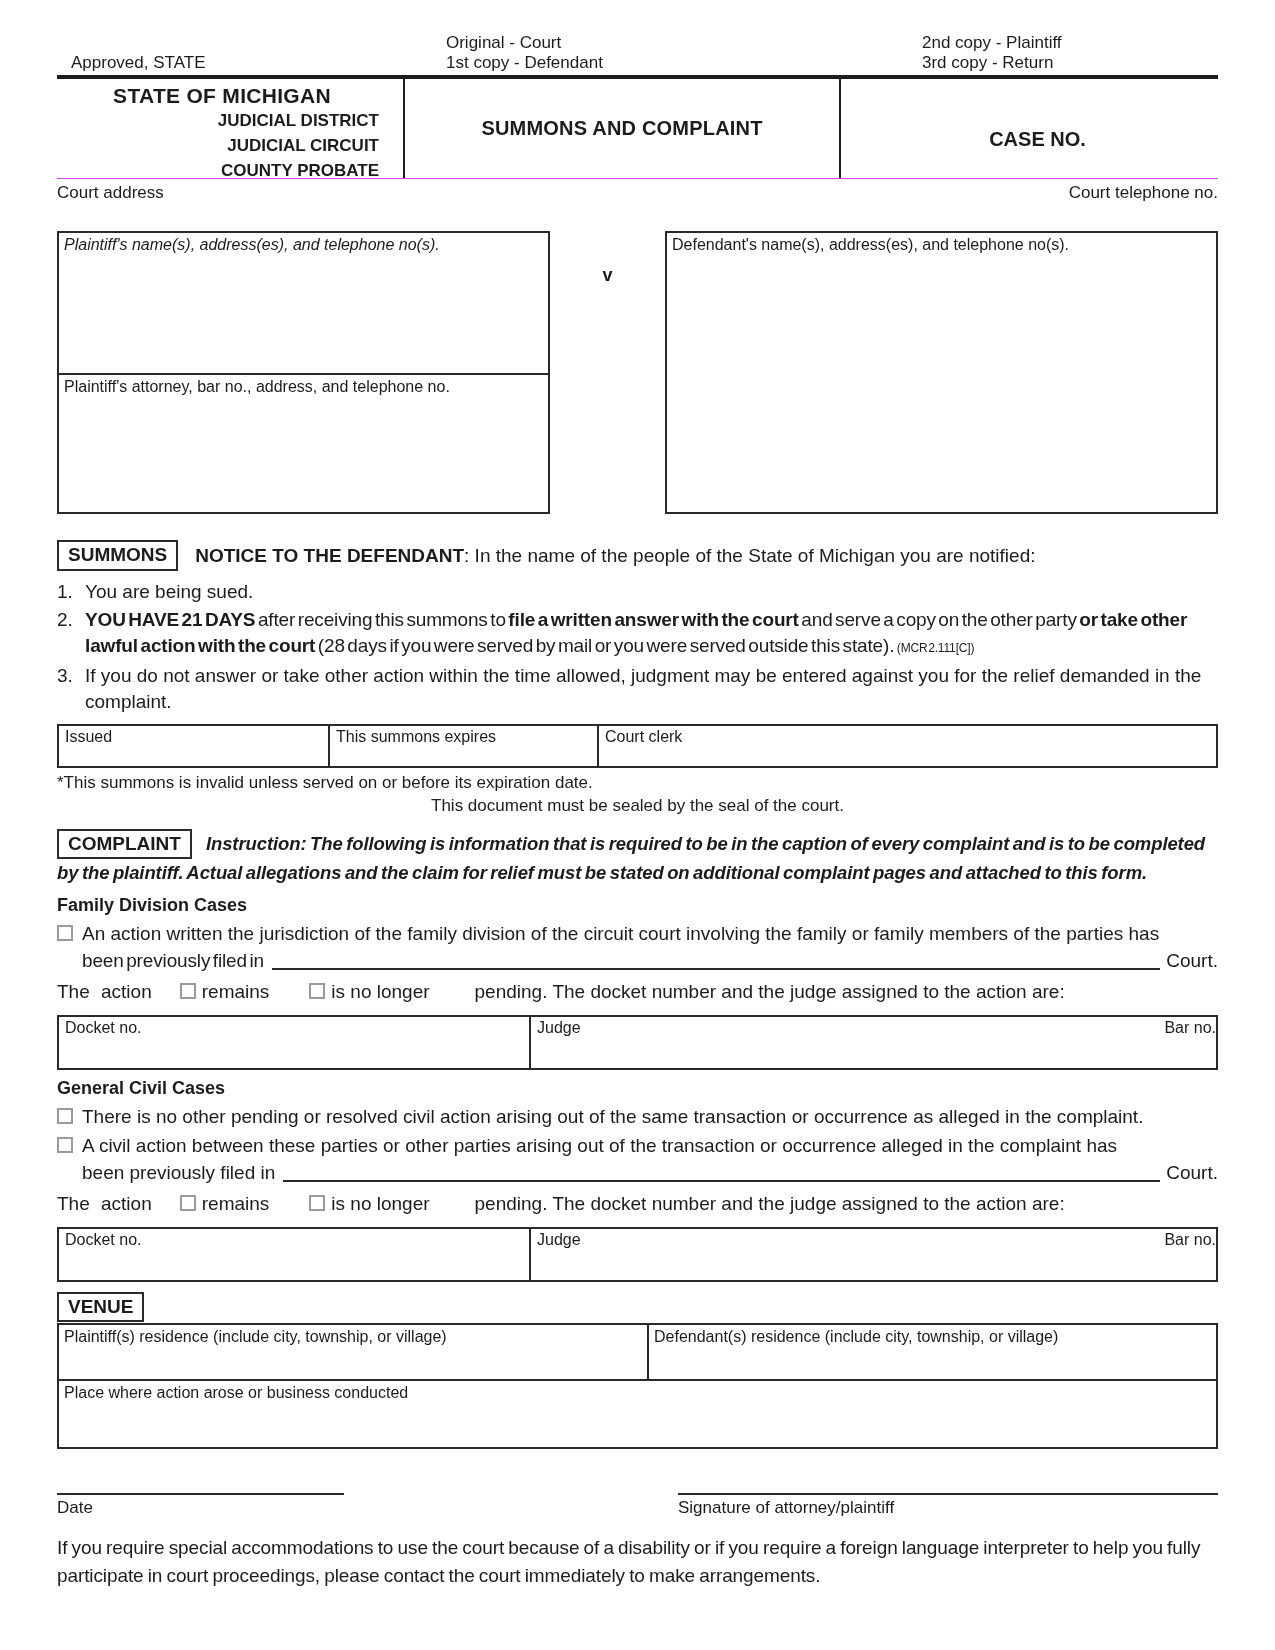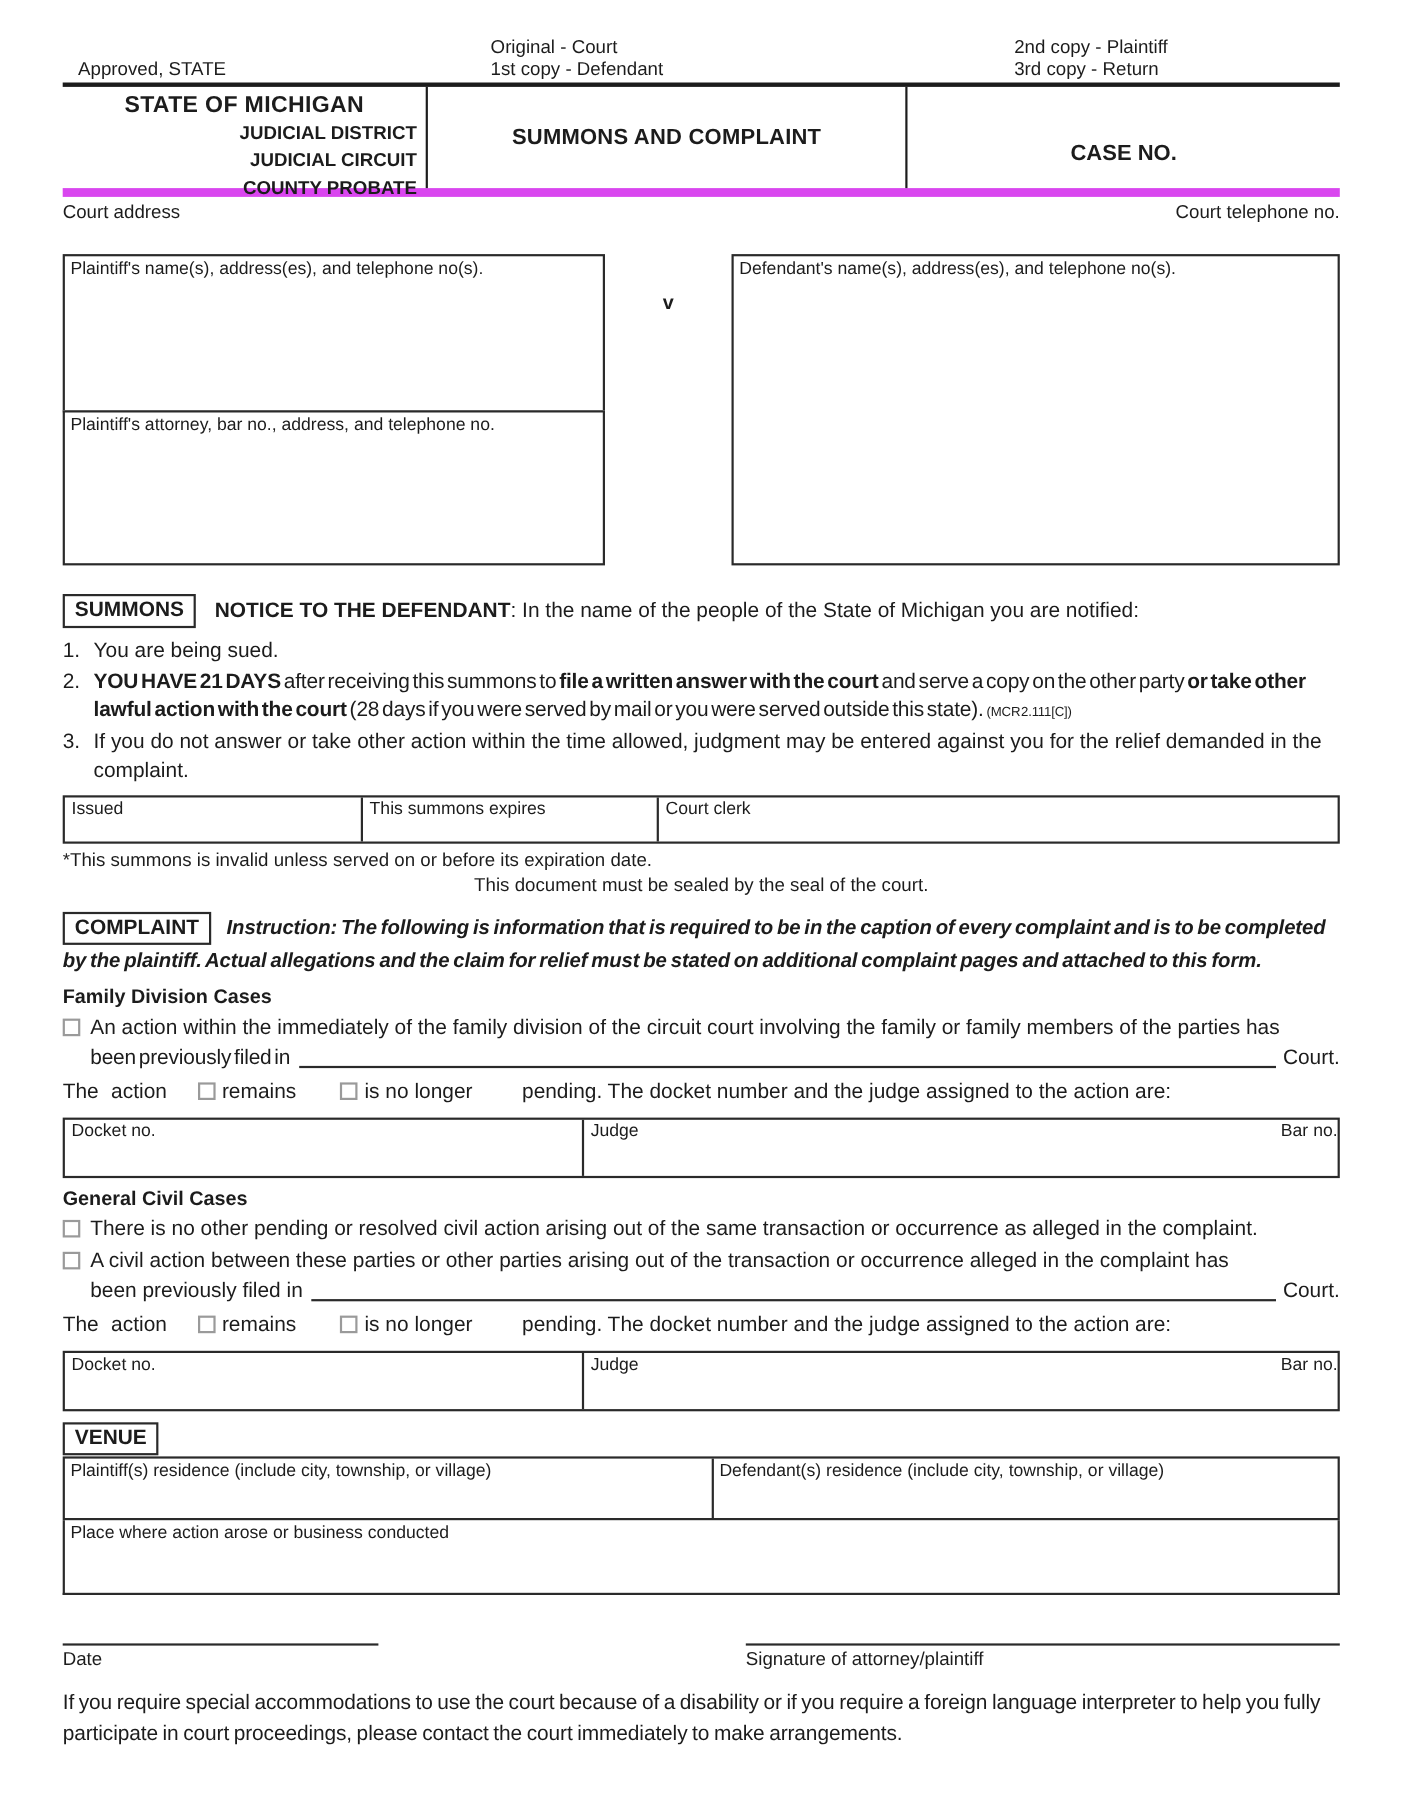--- a/index.html
+++ b/index.html
@@ -11,39 +11,39 @@
   b { font-weight:bold; }
 
   
   .dist-row { display:flex; padding-top:33px; height:40px; font-size:17px; }
   .dist-left { width:34%; align-self:flex-end; padding-left:14px; }
   .dist-center { width:33%; text-align:left; padding-left:70px; line-height:20px; }
   .dist-right { width:33%; padding-left:180px; line-height:20px; }
 
   
   .caption-table {
-    display:flex; margin-top:2px; border-top:4px solid #1c1c1c; border-bottom:8px solid #d946ef;
-    height:104px; box-sizing:border-box;
+    display:flex; margin-top:2px; border-top:4px solid #1c1c1c; border-bottom:1px solid #d946ef;
+    height:104px; box-sizing:border-box;gap:16px;
   }
   .cap-left { width:330px; box-sizing:border-box; padding-top:5px; }
   .state-line { text-align:center; font-weight:bold; font-size:21px; letter-spacing:0.3px; }
   .court-type-line { text-align:right; font-weight:bold; font-size:17px; line-height:25px; padding-right:8px; }
   .cap-center { width:438px; box-sizing:border-box; border-left:2px solid #1c1c1c; border-right:2px solid #1c1c1c;
     display:flex; align-items:center; justify-content:center; }
   .form-title { font-weight:bold; font-size:20px; letter-spacing:0.2px; }
   .cap-right { flex:1; text-align:center; padding-top:6px; font-weight:bold; font-size:20px;margin-top:43px; }
 
   
   .court-row { display:flex; justify-content:space-between; font-size:17px; padding-top:4px; height:36px; }
 
   
   .parties { display:flex; margin-top:12px; height:283px; }
   .party-left { width:493px; display:flex; flex-direction:column; }
   .fillbox { border:2px solid #2a2a2a; box-sizing:border-box; background:#fff; }
-  .plaintiff-box { height:144px; }
+  .plaintiff-box { height:144px;font-style:italic; }
   .attorney-box { flex:1; margin-top:-2px; }
   .versus { width:115px; text-align:center; padding-top:34px; font-weight:bold; font-size:18px; box-sizing:border-box; }
   .defendant-box { flex:1; }
   .box-label { display:block; font-size:16px; padding:3px 4px 0 5px; }
 
   
   .section-head { margin-top:26px; display:flex; align-items:center; }
   .boxed-label { border:2px solid #2a2a2a; padding:2px 9px 3px 9px; font-weight:bold; font-size:19px; }
   .notice { margin-left:17px; font-size:19px; }
   .notice b { font-size:19px; }
@@ -188,21 +188,21 @@
   <div class="complaint-para">
     <span class="boxed-label">COMPLAINT</span><span class="instruction">Instruction: The following is information that is required to be in the caption of every complaint and is to be completed by the plaintiff.  Actual allegations and the claim for relief must be stated on additional complaint pages and attached to this form.</span>
   </div>
 
   <div class="sub-heading">Family Division Cases</div>
 
 
   <div class="cb-row">
     <span class="checkbox"></span>
     <span class="cb-text">
-      <span>An action within the immediately of the family division of the circuit court involving the family or family members of the parties has</span>
+      <span>An action written the jurisdiction of the family division of the circuit court involving the family or family members of the parties has</span>
       <span class="filedin-row">
         <span class="tight">been previously filed in</span>
         <span class="blank"></span>
         <span>Court.</span>
       </span>
     </span>
   </div>
 
   <div class="action-row">
     <span class="a-pre">The  action</span>

